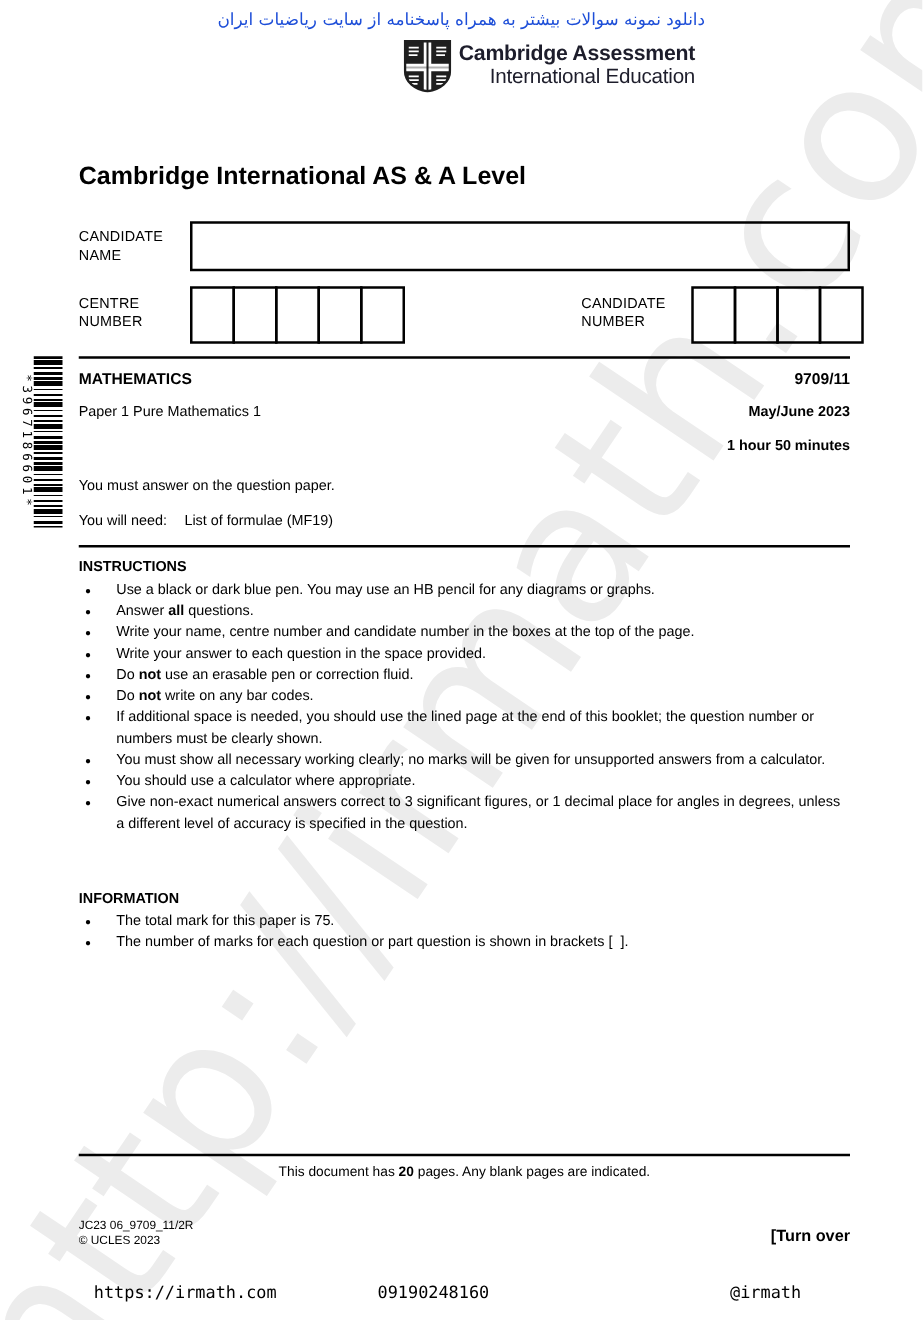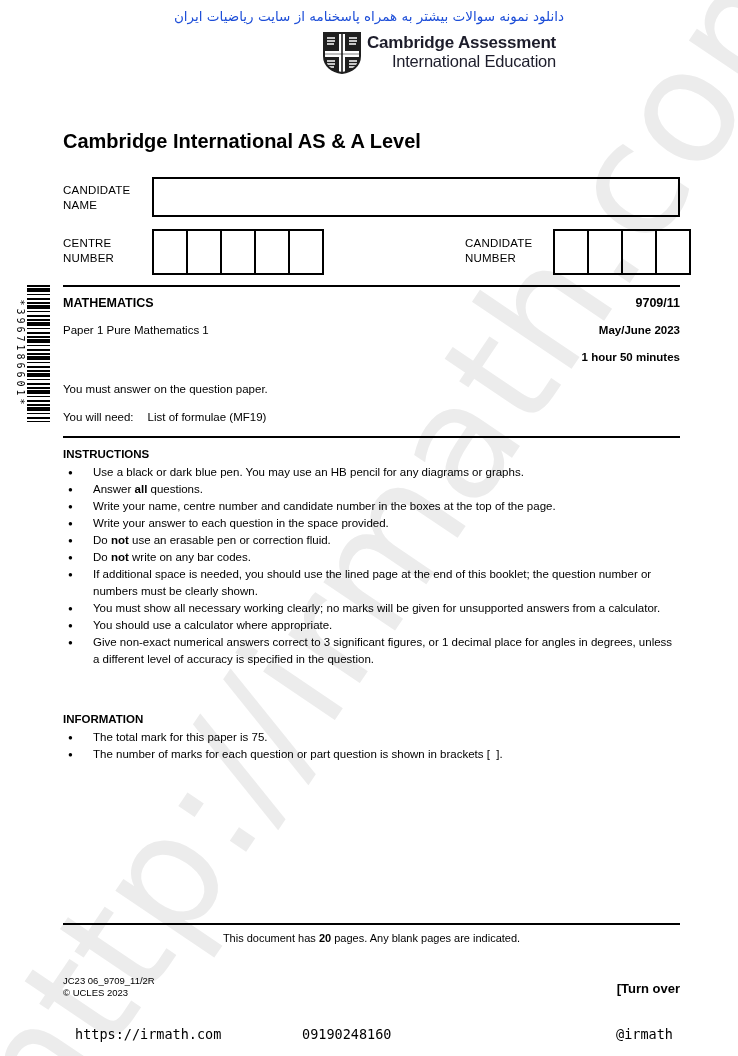--- a/index.html
+++ b/index.html
@@ -194,17 +194,17 @@
     <div class="abs small-print" style="left:63px; top:975px;">
       <span style="display:block">JC23 06_9709_11/2R</span>
       <span style="display:block">© UCLES 2023</span>
     </div>
 
     <div class="abs t-b right" style="right:58px; top:981px; font-size:13px;">[Turn over</div>
 
     <div class="links">
       <a href="#" class="abs" style="left:75px; top:1026px;">https://irmath.com</a>
       <a href="#" class="abs" style="left:302px; top:1026px;">09190248160</a>
-      <a href="#" class="abs" style="left:616px; top:1026px;text-align:right;">@irmath</a>
+      <a href="#" class="abs" style="left:584px; top:1026px;text-align:right;">@irmath</a>
     </div>
 
   </div>
 </div>
 
 </body></html>

